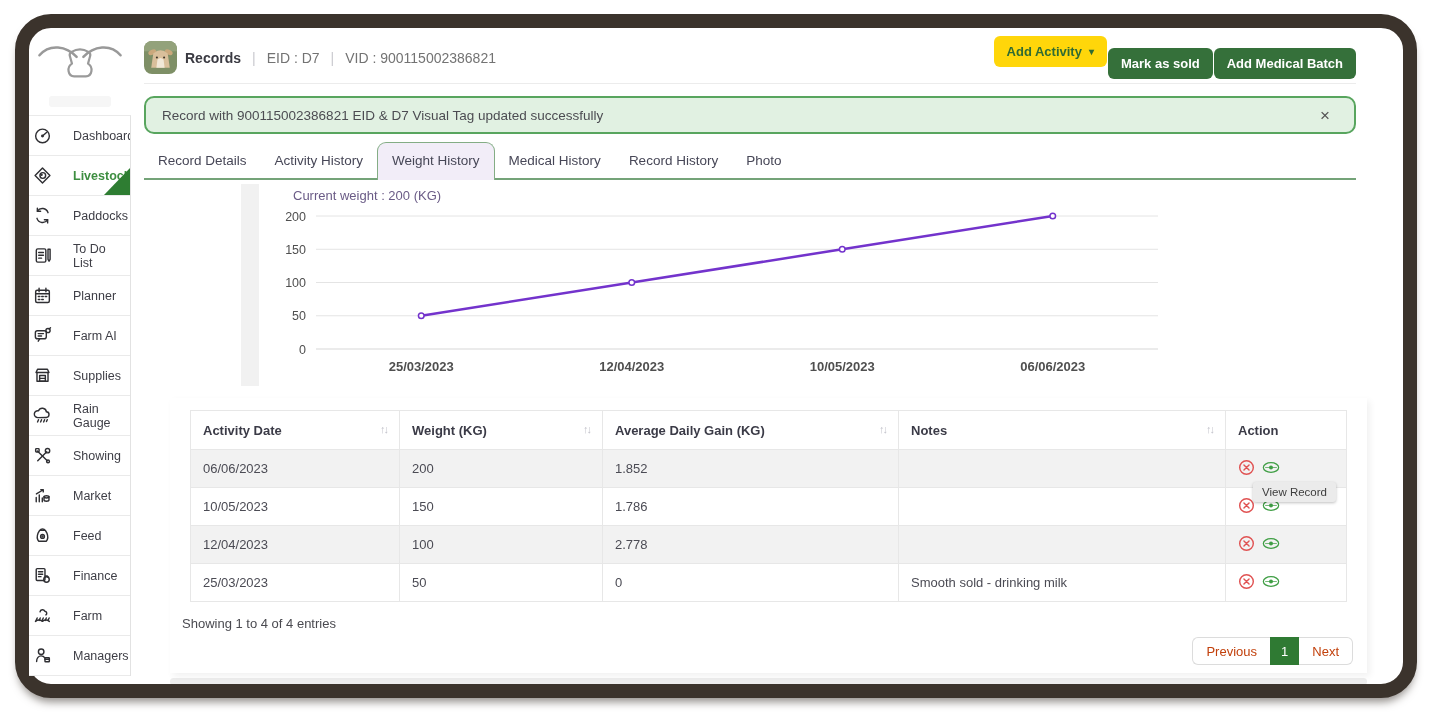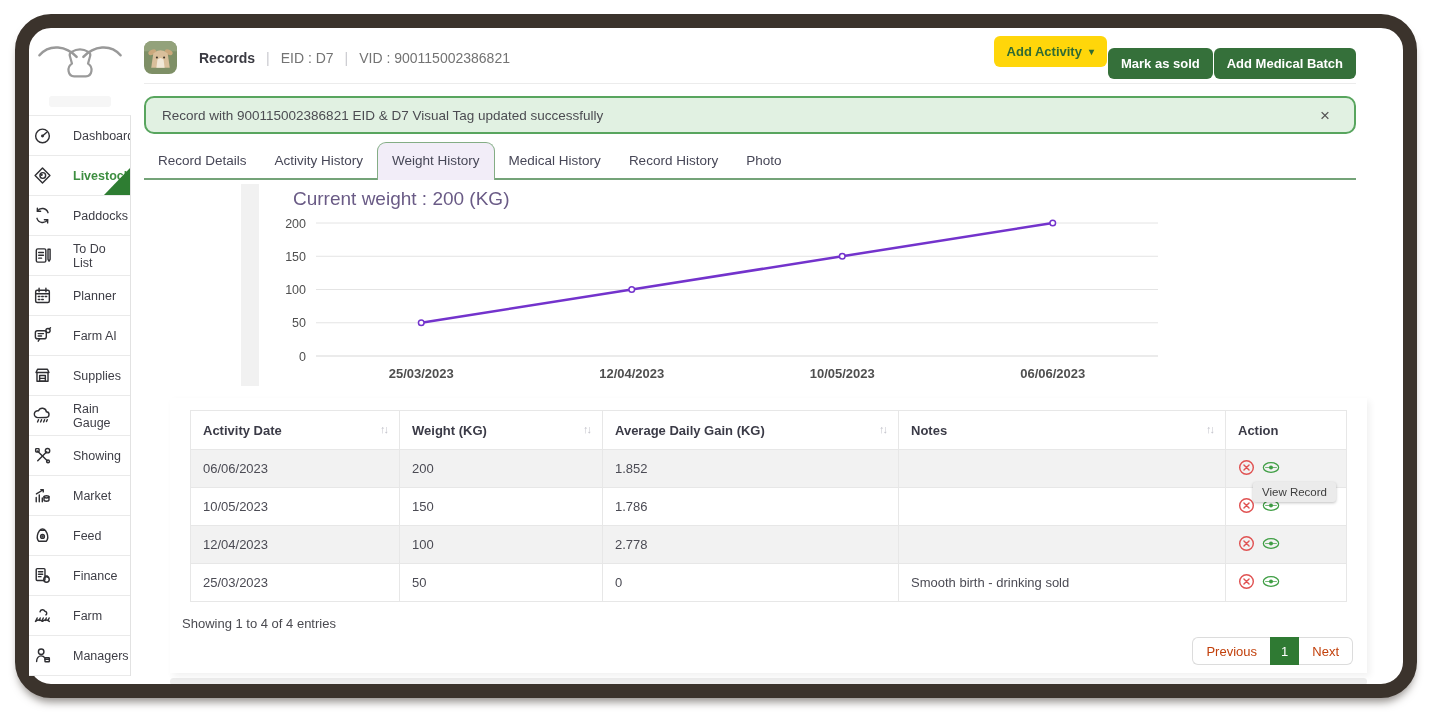--- a/index.html
+++ b/index.html
@@ -21,21 +21,21 @@
                color:#3e3e46; cursor:pointer; background:#fff; overflow:hidden; }
   .side-item svg { width:19px; height:19px; flex-shrink:0; }
   .side-item.active { color:var(--active-green,#3e8e41); font-weight:bold; }
   .side-item.active::after { content:""; position:absolute; right:0; bottom:0; width:0; height:0;
                border-left:26px solid transparent; border-bottom:27px solid #2e7d32; }
 
   
   .main { position:absolute; left:115px; top:0; width:1212px; }
   .hdr { display:flex; align-items:center; height:56px; padding-top:4px; border-bottom:1px solid #ececec; }
   .avatar { width:33px; height:33px; border-radius:8px; overflow:hidden; flex-shrink:0; }
-  .hdr-titles { display:flex; align-items:center; gap:11px; margin-left:22px; font-size:14px; }
+  .hdr-titles { display:flex; align-items:center; gap:11px; margin-left:8px; font-size:14px; }
   .records { font-weight:bold; color:#3a3a42; }
   .pipe { color:#c9c9cf; }
   .meta { color:#737373; }
   .hdr-buttons { margin-left:auto; display:flex; gap:1px; }
   .btn { height:31px; border-radius:6px; border:none; font:bold 13px "Liberation Sans",sans-serif;
          padding:0 13px; cursor:pointer; display:flex; align-items:center; gap:7px; }
   .btn-yellow { background:var(--accent-yellow,#ffd60a); color:var(--accent-green-dark,#2f6b33); }
   .btn-green  { background:var(--accent-green,#35703a); color:#fff;margin-top:12px; }
   .caret { font-size:10px; }
 
@@ -47,21 +47,21 @@
 
   .tabs { display:flex; align-items:center; margin-top:8px; border-bottom:2px solid #74a378; }
   .tab { padding:10px 14px; font-size:13.5px; color:#474757; cursor:pointer; white-space:nowrap; }
   .tab.active { background:#f2edf8; border:1px solid #84ad85; border-bottom:none;
                 border-radius:9px 9px 0 0; margin-bottom:-2px; padding-bottom:12px; }
 
   
   .chart-section { position:relative; height:210px; }
   .gutter { position:absolute; left:97px; top:4px; width:18px; height:202px; background:#f1f1f1; }
   .chart-card { position:absolute; left:115px; top:0; width:966px; height:210px; background:#fff; }
-  .chart-title { margin:8px 0 0 34px; font-size:19px; color:#6a5b86; }
+  .chart-title { margin:8px 0 0 34px; font-size:13px; color:#6a5b86; }
   .chart-card svg { display:block; margin-top:2px; }
 
   
   .table-panel { position:relative; margin:8px 0 0 26px; width:1197px; background:#fff;
                  box-shadow:3px 3px 7px rgba(0,0,0,.06); padding:12px 0 8px; }
   table { border-collapse:collapse; margin-left:20px; width:1156px; table-layout:fixed; font-size:13px; }
   th,td { border:1px solid #e7e7e7; padding:0 12px; height:38px; text-align:left; overflow:hidden; }
   th { color:#3b3b47; font-weight:bold; height:39px; }
   td { color:#4b4b54; }
   tr.stripe td { background:#f2f2f2; }
@@ -379,21 +379,21 @@
                       </svg></button><button class="action-btn"><svg viewBox="0 0 20 14" width="18" height="13">
                         <ellipse cx="10" cy="7" rx="8.5" ry="5.3" fill="none" stroke="#3f9e44" stroke-width="1.4"></ellipse>
                         <circle cx="10" cy="7" r="2.2" fill="#3f9e44"></circle>
                         <path d="M3.5 7 h13" stroke="#3f9e44" stroke-width="0.8"></path>
                       </svg></button></td>
                 </tr>
                 <tr class="">
                   <td>25/03/2023</td>
                   <td>50</td>
                   <td>0</td>
-                  <td>Smooth birth - drinking sold</td>
+                  <td>Smooth sold - drinking milk</td>
                   <td><button class="action-btn"><svg viewBox="0 0 18 18" width="17" height="17">
                         <circle cx="9" cy="9" r="7.2" fill="none" stroke="#e05252" stroke-width="1.5"></circle>
                         <path d="M6.3 6.3 L11.7 11.7 M11.7 6.3 L6.3 11.7" stroke="#e05252" stroke-width="1.5" stroke-linecap="round"></path>
                       </svg></button><button class="action-btn"><svg viewBox="0 0 20 14" width="18" height="13">
                         <ellipse cx="10" cy="7" rx="8.5" ry="5.3" fill="none" stroke="#3f9e44" stroke-width="1.4"></ellipse>
                         <circle cx="10" cy="7" r="2.2" fill="#3f9e44"></circle>
                         <path d="M3.5 7 h13" stroke="#3f9e44" stroke-width="0.8"></path>
                       </svg></button></td>
                 </tr>
               </tbody>

